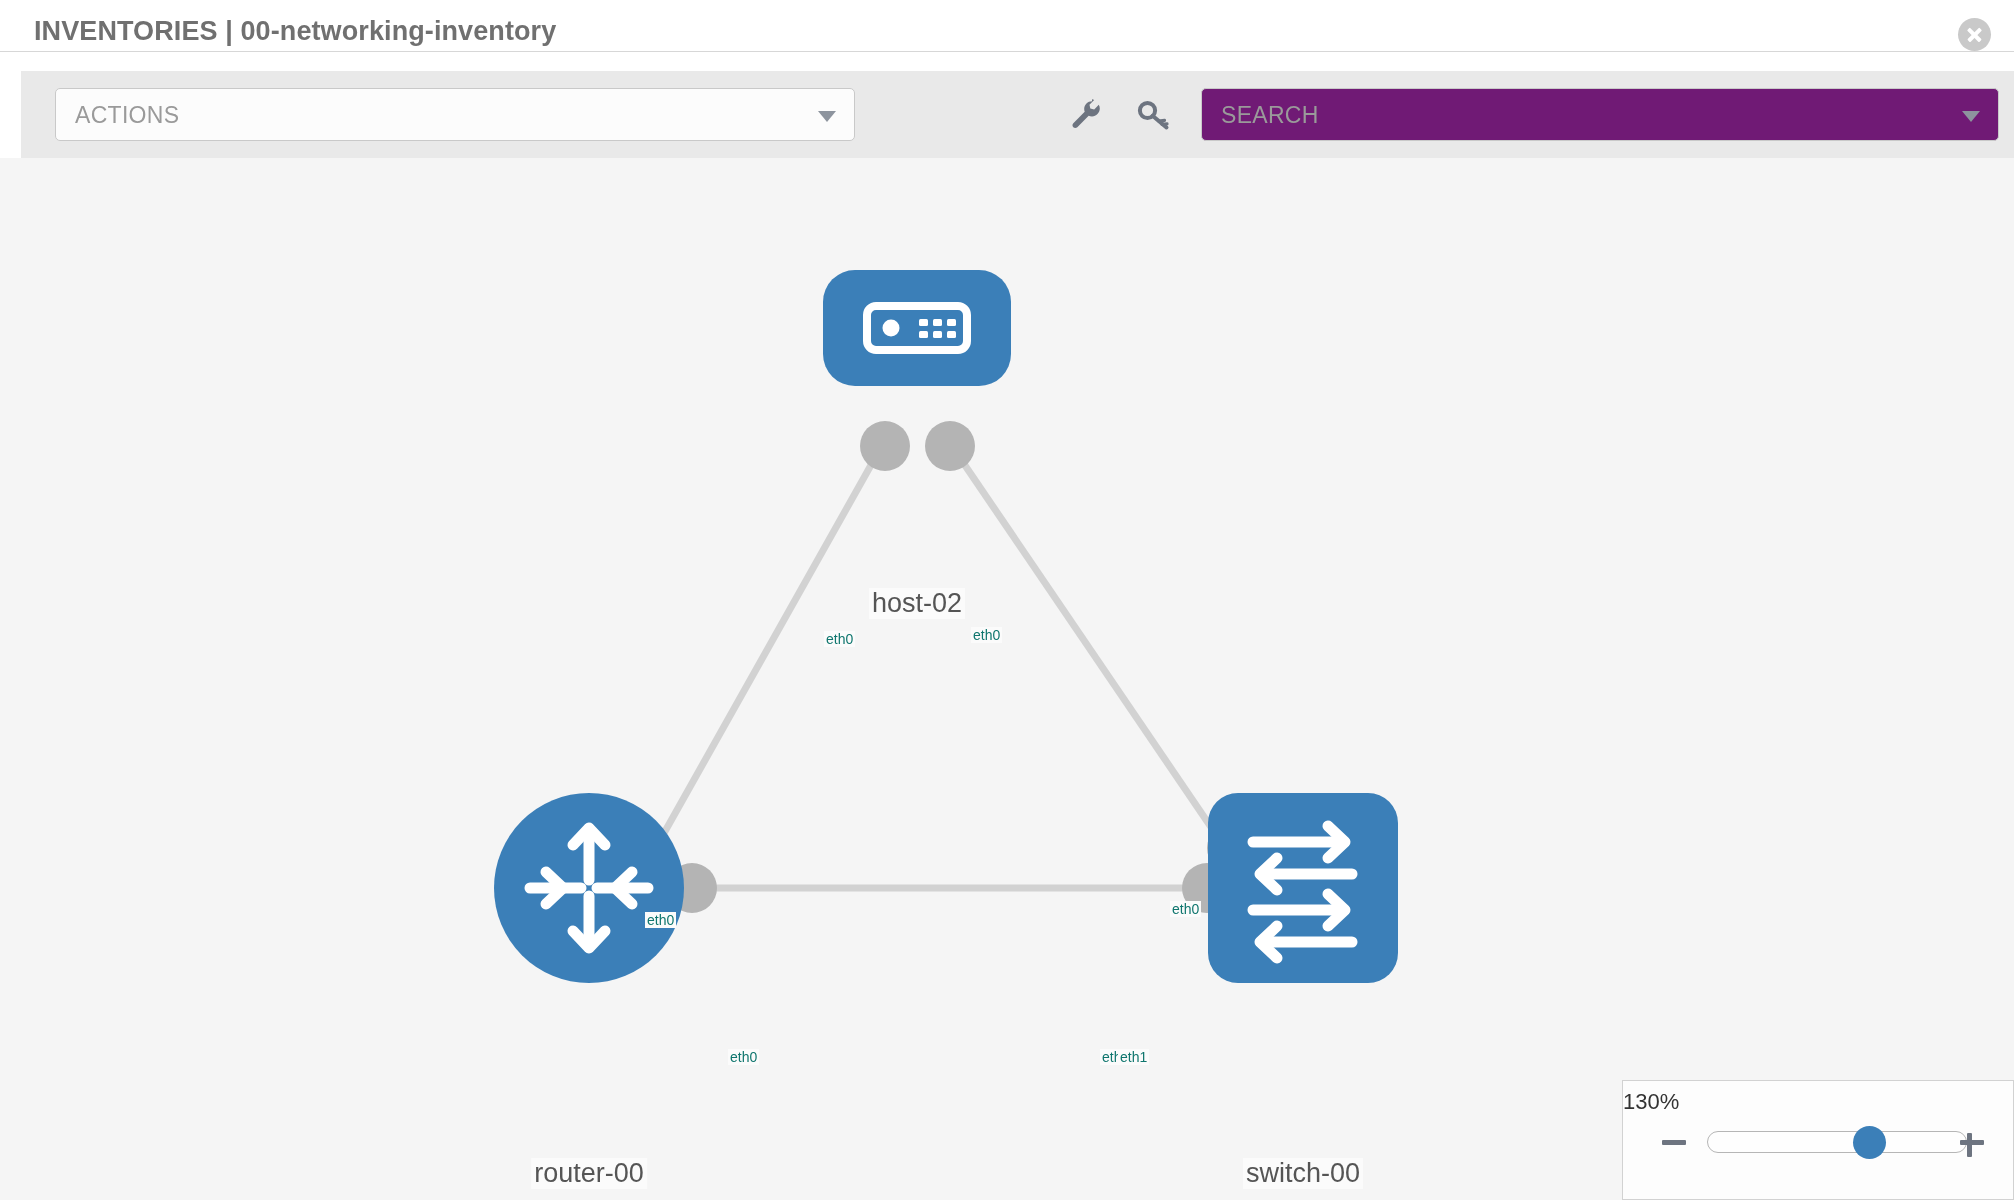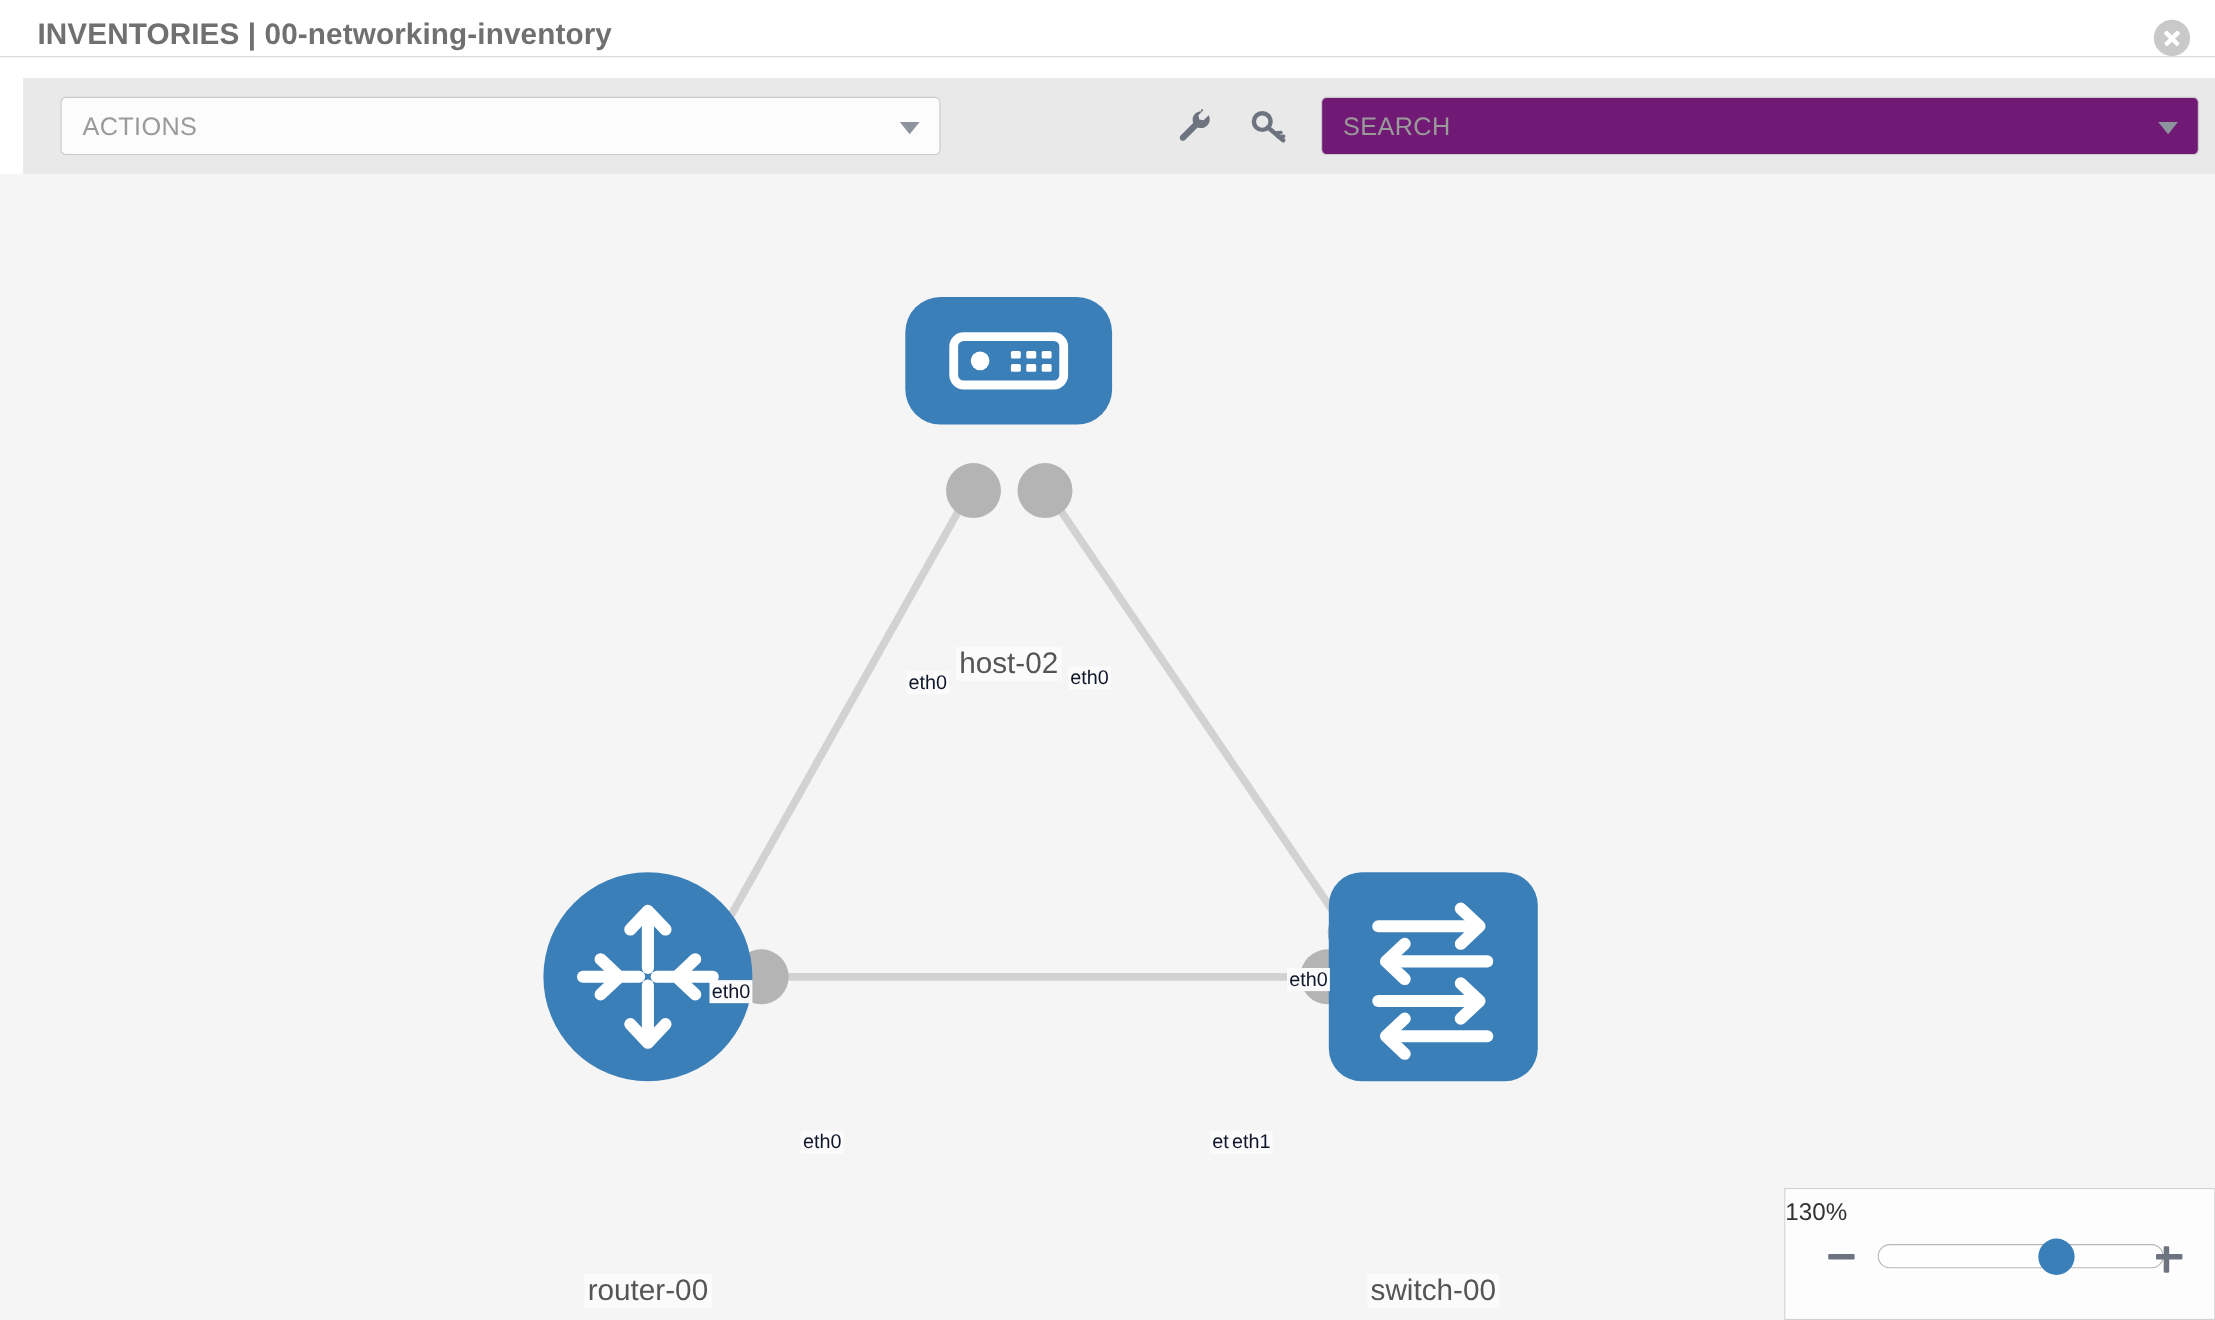--- a/index.html
+++ b/index.html
@@ -102,24 +102,25 @@
   .node-label {
     position: absolute;
     font-size: 27px; color: #555555;
     background: #fbfbfb;
     white-space: nowrap;
     padding: 0 3px;
     transform: translateX(-50%);
   }
   .iface-label {
     position: absolute;
-    font-size: 18px; color: #0f172a;
+    font-size: 14px; color: #0f766e;
     background: #fbfbfb;
     white-space: nowrap;
     padding: 0 2px;
+    margin-top: 21px;
   }
 
   
   .zoom-panel {
     position: absolute; left: 1622px; top: 1080px;
     width: 392px; height: 120px;
     background: #fdfdfd;
     border: 1px solid #d2d2d2;
   }
   .zoom-value {

